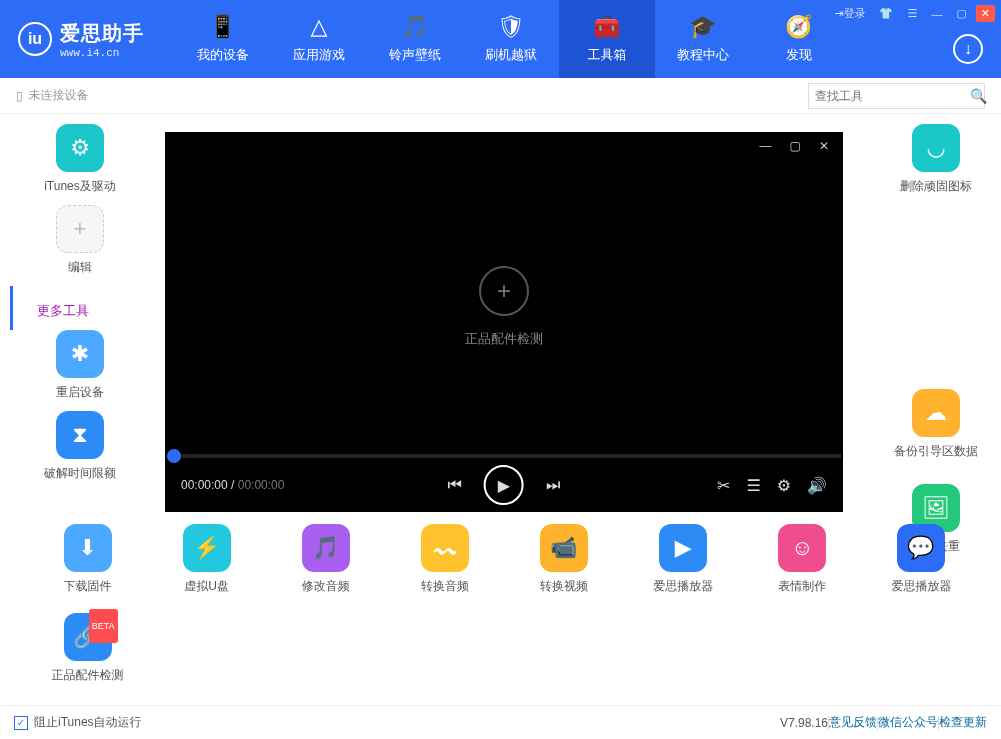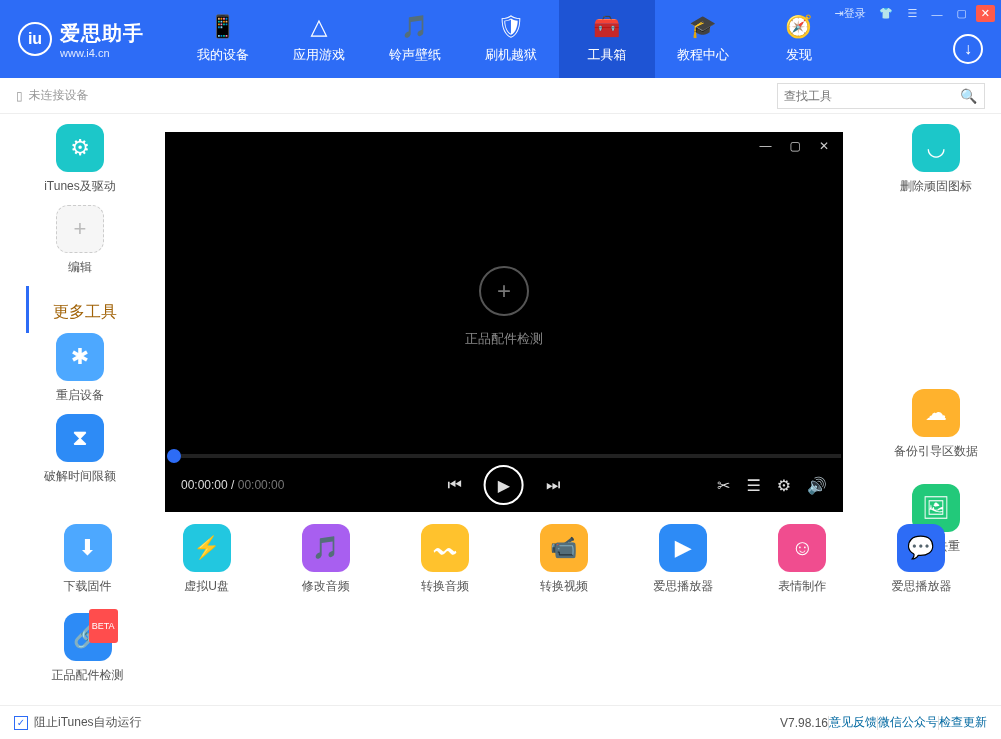--- a/index.html
+++ b/index.html
@@ -4,51 +4,51 @@
 <style>
 * { margin: 0; padding: 0; box-sizing: border-box; font-family: "Microsoft YaHei", sans-serif; }
 body { width: 1001px; height: 739px; background: #fff; display: flex; flex-direction: column; overflow: hidden; }
 
 
 .header { background: #2d6cf6; height: 78px; display: flex; align-items: center; position: relative; }
 .logo-area { width: 175px; display: flex; align-items: center; padding-left: 18px; color: #fff; }
 .logo-icon { width: 34px; height: 34px; border: 2px solid #fff; border-radius: 50%; display: flex; align-items: center; justify-content: center; font-weight: bold; font-size: 16px; margin-right: 8px; }
 .logo-text { display: flex; flex-direction: column; }
 .logo-main { font-size: 20px; font-weight: bold; letter-spacing: 1px; }
-.logo-sub { font-size: 11px; opacity: 0.85; }
+.logo-sub { font-size: 11px; opacity: 0.85; font-family: Liberation Mono, monospace; }
 
 .nav { display: flex; height: 100%; }
 .nav-item { width: 96px; display: flex; flex-direction: column; align-items: center; justify-content: center; color: #fff; cursor: pointer; gap: 6px; }
 .nav-item.active { background: #1e54d4; }
 .nav-icon { font-size: 22px; height: 26px; display: flex; align-items: center; justify-content: center; }
 .nav-label { font-size: 13px; }
 
 .title-controls { position: absolute; top: 4px; right: 6px; display: flex; align-items: center; gap: 4px; }
 .tc-btn { color: #cfe0ff; font-size: 11px; padding: 2px 5px; cursor: pointer; display: flex; align-items: center; }
 .tc-btn.close { background: #ff5a4c; color: #fff; border-radius: 2px; }
 .dl-circle { position: absolute; right: 18px; bottom: 14px; width: 30px; height: 30px; border: 2px solid #fff; border-radius: 50%; display: flex; align-items: center; justify-content: center; color: #fff; cursor: pointer; }
 
 
 .subbar { height: 36px; border-bottom: 1px solid #eee; display: flex; align-items: center; padding: 0 16px; justify-content: space-between; }
 .dev-status { color: #999; font-size: 12px; display: flex; align-items: center; gap: 6px; }
-.search-wrap { width: 208px; height: 26px; border: 1px solid #ddd; display: flex; align-items: center; padding: 0 6px; }
+.search-wrap { width: 177px; height: 26px; border: 1px solid #ddd; display: flex; align-items: center; padding: 0 6px; }
 .search-input { border: none; outline: none; flex: 1; font-size: 12px; color: #555; }
 .search-icon { color: #bbb; font-size: 14px; }
 
 
 .content { flex: 1; position: relative; background: #fff; overflow: hidden; }
 
 
 .left-col { position: absolute; left: 0; top: 0; width: 160px; padding-top: 10px; }
 .tool-cell { width: 120px; margin: 0 auto 10px; display: flex; flex-direction: column; align-items: center; gap: 6px; cursor: pointer; }
 .tool-icon { width: 48px; height: 48px; border-radius: 12px; display: flex; align-items: center; justify-content: center; color: #fff; font-size: 22px; }
 .tool-label { font-size: 12px; color: #555; }
 .edit-cell .tool-icon { background: #f6f6f6; border: 1px dashed #ccc; color: #bbb; }
 
-.section-title { font-size: 16px; color: #a16207; padding: 16px 0 10px 24px; border-left: 3px solid #2d6cf6; margin-left: 26px; }
+.section-title { font-size: 13px; color: #a21caf; padding: 16px 0 10px 24px; border-left: 3px solid #2d6cf6; margin-left: 10px; }
 
 
 .right-col { position: absolute; right: 0; top: 10px; width: 130px; }
 .right-col .tool-cell { margin-bottom: 24px; }
 
 
 .player { position: absolute; left: 165px; top: 18px; width: 678px; height: 380px; background: #000; display: flex; flex-direction: column; }
 .player-titlebar { height: 28px; display: flex; justify-content: flex-end; align-items: center; gap: 18px; padding-right: 14px; color: #ccc; font-size: 12px; }
 .ptc { cursor: pointer; }
 .player-body { flex: 1; display: flex; flex-direction: column; align-items: center; justify-content: center; gap: 14px; }

